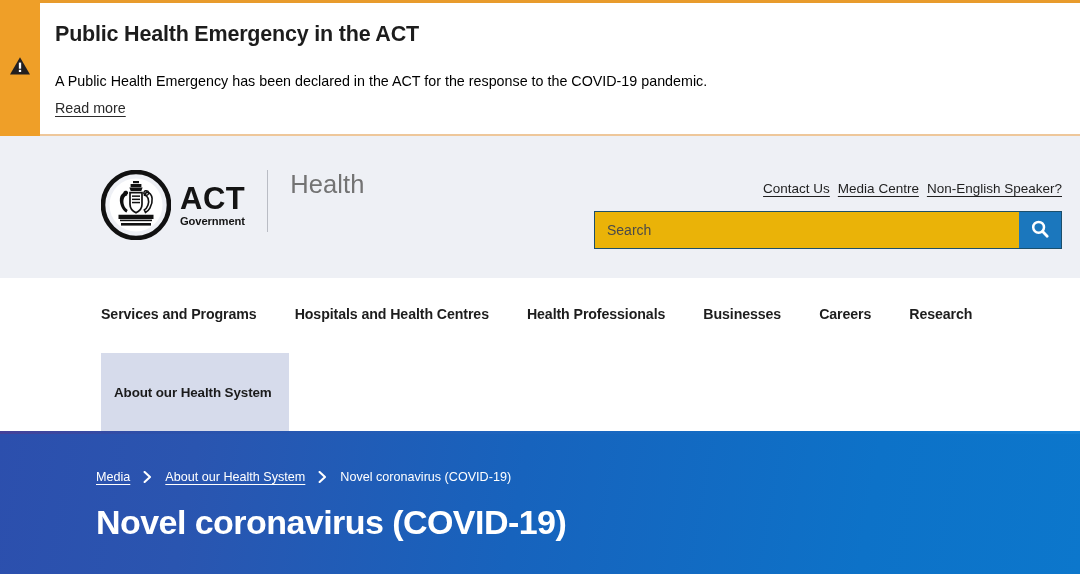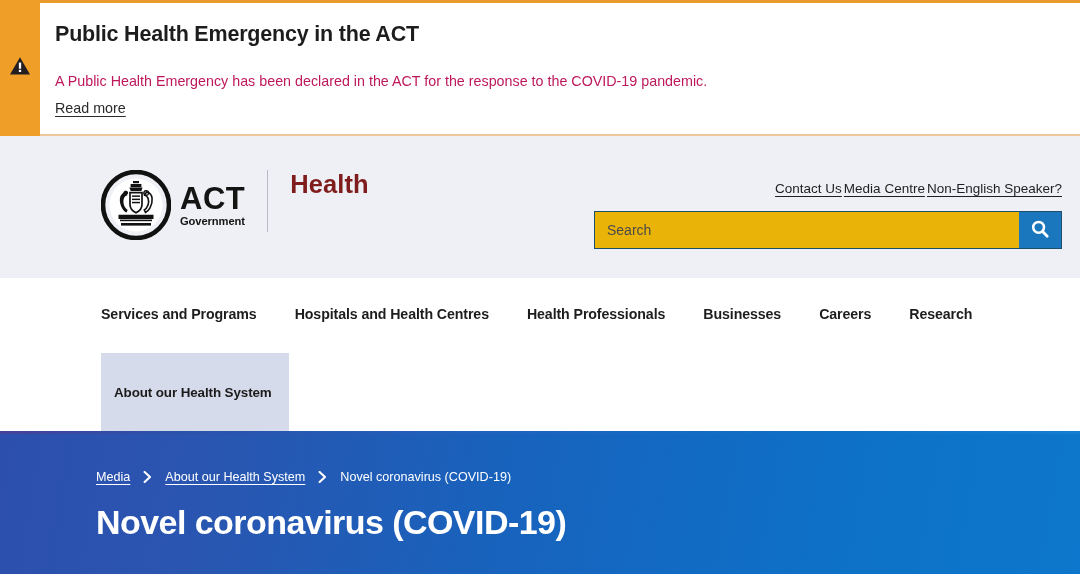--- a/index.html
+++ b/index.html
@@ -45,21 +45,21 @@
   .alert-title {
     font-size: 21.5px;
     font-weight: bold;
     color: #1d1d1d;
     letter-spacing: -0.2px;
     line-height: 1.3;
     margin-bottom: 22px;
   }
   .alert-text {
     font-size: 14.3px;
-    color: #be185d;
+    color: #000000;
     line-height: 1.45;
     margin-bottom: 7px;
   }
   .alert-readmore {
     font-size: 14.3px;
     color: #2b2b2b;
     text-decoration: underline;
     text-underline-offset: 3px;
     cursor: pointer;
     display: inline-block;
@@ -99,30 +99,30 @@
     margin-top: 2px;
   }
   .brand-divider {
     width: 1px;
     height: 62px;
     background: #b9bcc4;
     margin: 0 22px 0 22px;
   }
   .brand-health {
     font-size: 25.5px;
-    color: #7f1d1d;
-    font-weight: 700;
+    color: #737373;
+    font-weight: 400;
     letter-spacing: 0.1px;
   }
 
   .util-links {
     position: absolute;
     right: 18px; top: 45px;
     display: flex;
-    gap: 2px;
+    gap: 8px;
     font-size: 13.5px;
   }
   .util-links a {
     color: #1f1f1f;
     text-decoration: underline;
     text-underline-offset: 3px;
     cursor: pointer;
   }
 
   .search-wrap {

